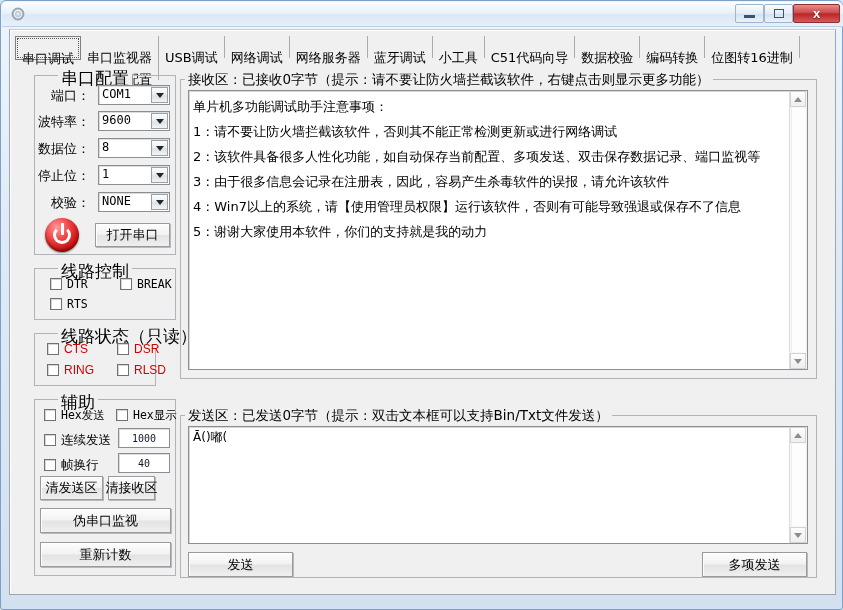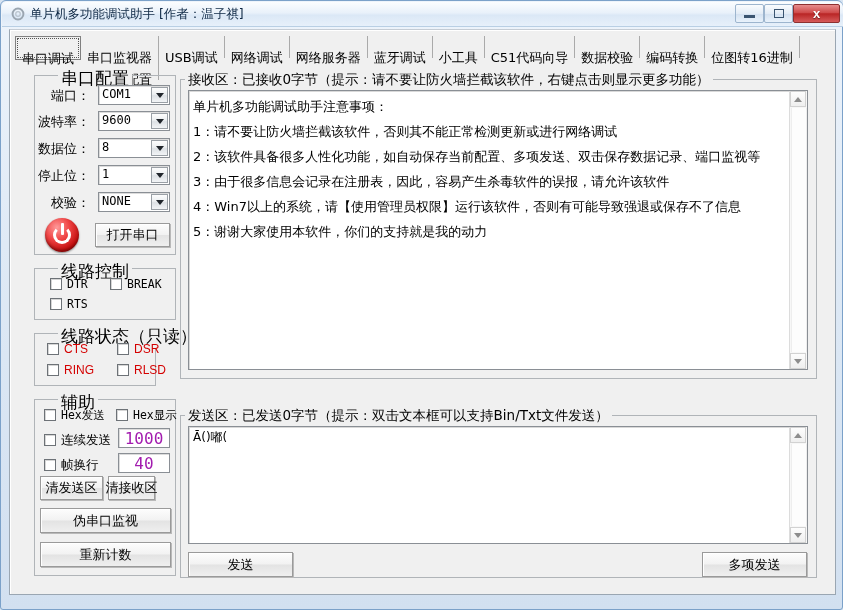--- a/index.html
+++ b/index.html
@@ -160,21 +160,21 @@
   #power-icon .bar{
     position:absolute;left:15.5px;top:5px;width:3px;height:12px;
     background:#fff;border-radius:1px;
   }
 
   
   .numfield{
     position:absolute;height:20px;border:1px solid #8a8f95;background:#fff;
     box-sizing:border-box;
     display:flex;align-items:center;justify-content:center;
-    font-family:"DejaVu Sans Mono","Liberation Mono",monospace;font-size:16px;color:#a21caf;
+    font-family:"DejaVu Sans Mono","Liberation Mono",monospace;font-size:10px;color:#0f172a;
     box-shadow:inset 1px 1px 0 #dcdcdc;
   }
 
   
   .bigtext{
     position:absolute;background:#fff;
     border:1px solid #8a8f95;box-sizing:border-box;
     box-shadow:inset 1px 1px 0 #d9d9d9;
     overflow:hidden;
   }
@@ -213,21 +213,20 @@
 </head>
 <body>
 
 <div id="window">
 
   <div id="titlebar">
     <svg id="title-icon" viewBox="0 0 16 16">
       <circle cx="8" cy="8" r="6.2" fill="none" stroke="#9aa5b0" stroke-width="2.2"></circle>
       <circle cx="8" cy="8" r="2.6" fill="none" stroke="#b9c3cd" stroke-width="1.4"></circle>
     </svg>
-    <div id="title-text">单片机多功能调试助手 [作者：温子祺]</div>
 
     <div class="winbtn" id="btn-min">
       <div class="min-glyph"></div>
     </div>
     <div class="winbtn" id="btn-max">
       <div class="max-glyph"></div>
     </div>
     <div class="winbtn" id="btn-close">
       <div class="close-glyph">x</div>
     </div>
@@ -301,21 +300,21 @@
     <div class="btn" style="left:85px;top:193px;width:75px;height:24px;">
       <span>打开串口</span>
     </div>
 
     <div class="group" style="left:24px;top:238px;width:142px;height:52px;">
       <div class="legend">线路控制</div>
     </div>
     <div class="cb mono" style="left:40px;top:247px;">
       <span class="box"></span><span class="cbtxt">DTR</span>
     </div>
-    <div class="cb mono" style="left:100px;top:247px;">
+    <div class="cb mono" style="left:110px;top:247px;">
       <span class="box"></span><span class="cbtxt">BREAK</span>
     </div>
     <div class="cb mono" style="left:40px;top:267px;">
       <span class="box"></span><span class="cbtxt">RTS</span>
     </div>
 
     <div class="group" style="left:24px;top:303px;width:122px;height:53px;padding-left:15px;">
       <div class="legend">线路状态（只读）</div>
     </div>
     <div class="cb red" style="left:37px;top:312px;">

